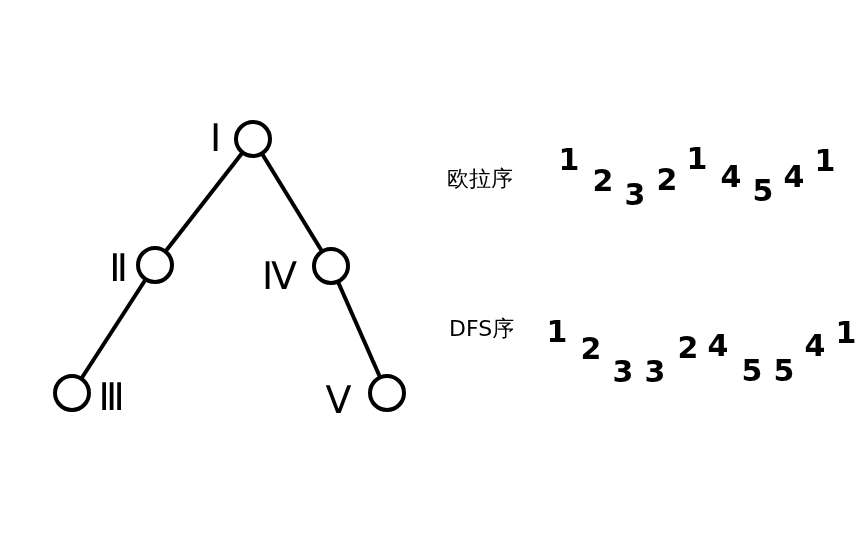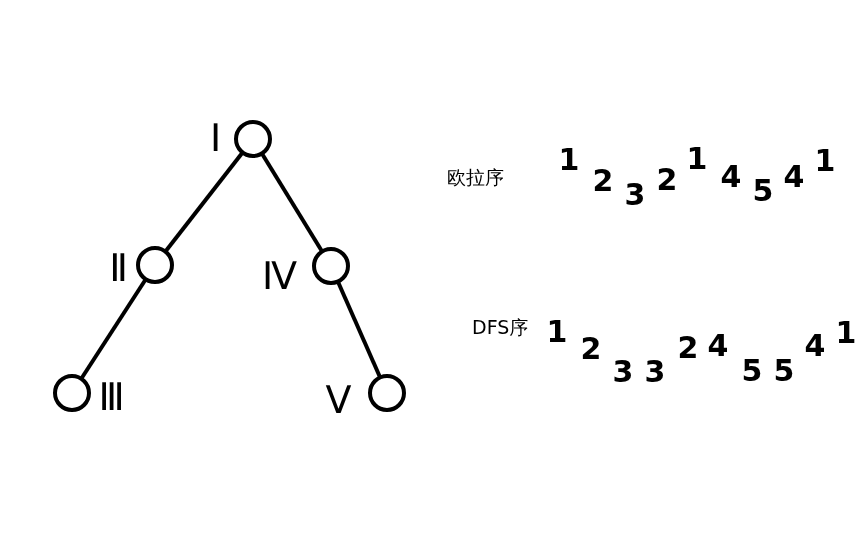--- a/index.html
+++ b/index.html
@@ -1,19 +1,19 @@
 <!DOCTYPE html>
 <html><head>
 <meta charset="utf-8">
 <style>
   html, body { margin:0; padding:0; background:#ffffff; }
   #canvas { position:relative; width:864px; height:540px; overflow:hidden; background:#ffffff; }
   svg { position:absolute; left:0; top:0; }
   .lbl { position:absolute; font-family:"DejaVu Sans", sans-serif; color:#000; line-height:1; white-space:nowrap; }
-  .seq-label { font-size:19px; font-weight:normal; }
+  .seq-label { font-size:22px; font-weight:normal; }
   .digit { font-family:"DejaVu Sans", sans-serif; font-weight:bold; font-size:30px; position:absolute; transform:translate(-50%,-50%); line-height:1; color:#000; }
   .roman { font-family:"Liberation Sans", sans-serif; font-size:38px; font-weight:normal; position:absolute; transform:translate(-50%,-50%); line-height:1; color:#000; letter-spacing:1px; }
 </style>
 </head>
 <body>
 
 <div id="canvas">
   <svg id="tree-svg" width="864" height="540">
       <line x1="242.56300957024635" y1="152.41898769539756" x2="165.43699042975365" y2="251.58101230460244" stroke="#000000" stroke-width="4"></line>
       <line x1="145.75087116415497" y1="279.2637167588935" x2="81.24912883584503" y2="378.7362832411065" stroke="#000000" stroke-width="4"></line>
@@ -39,21 +39,21 @@
       <div class="digit" style="left: 603px; top: 181px;">2</div>
       <div class="digit" style="left: 635px; top: 195px;">3</div>
       <div class="digit" style="left: 667px; top: 180px;">2</div>
       <div class="digit" style="left: 697px; top: 159px;">1</div>
       <div class="digit" style="left: 731px; top: 177px;">4</div>
       <div class="digit" style="left: 763px; top: 191px;">5</div>
       <div class="digit" style="left: 794px; top: 177px;">4</div>
       <div class="digit" style="left: 825px; top: 161px;">1</div>
     </div>
 
-  <div class="lbl seq-label" id="dfs-label" style="left: 472px; top: 318px;">DFS序</div>
+  <div class="lbl seq-label" id="dfs-label" style="left: 449px; top: 318px;">DFS序</div>
   <div id="dfs-seq">
       <div class="digit" style="left: 557px; top: 332px;">1</div>
       <div class="digit" style="left: 591px; top: 349px;">2</div>
       <div class="digit" style="left: 623px; top: 372px;">3</div>
       <div class="digit" style="left: 655px; top: 372px;">3</div>
       <div class="digit" style="left: 688px; top: 348px;">2</div>
       <div class="digit" style="left: 718px; top: 346px;">4</div>
       <div class="digit" style="left: 752px; top: 371px;">5</div>
       <div class="digit" style="left: 784px; top: 371px;">5</div>
       <div class="digit" style="left: 815px; top: 346px;">4</div>

